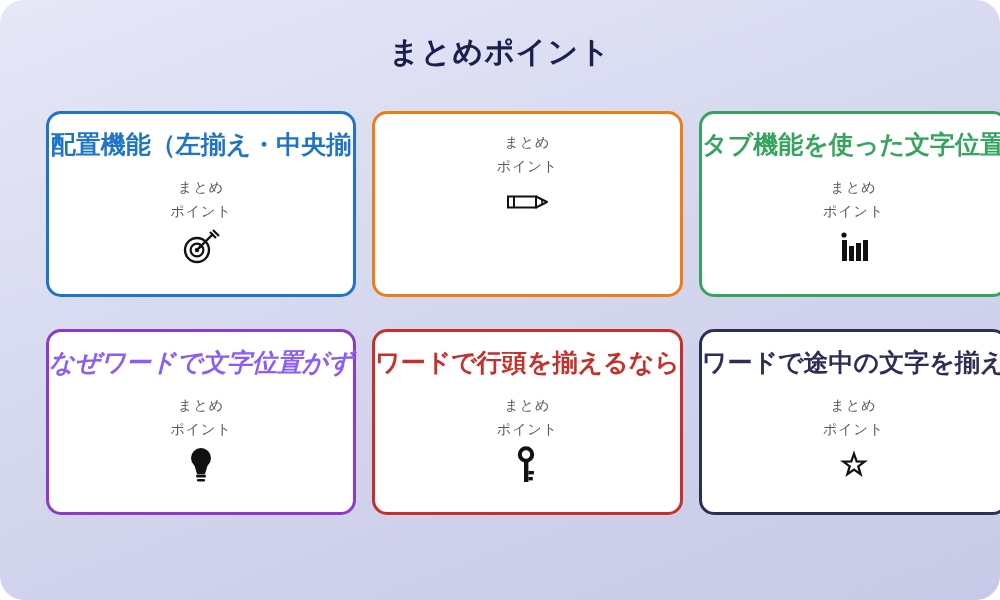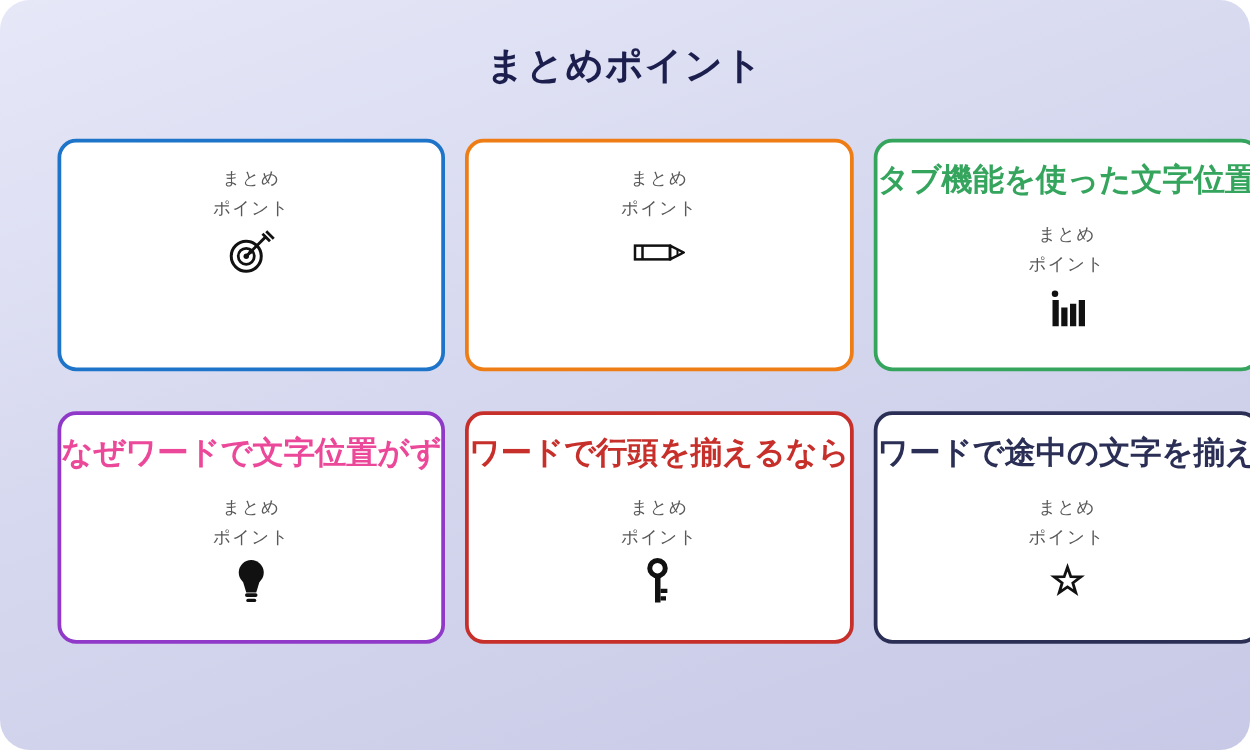--- a/index.html
+++ b/index.html
@@ -75,20 +75,21 @@
 </head>
 <body>
 
 <div class="canvas">
 
   <h1 class="page-title">まとめポイント</h1>
 
   <div class="grid">
 
     <div class="card" style="border-color: rgb(29, 116, 200);">
+      <div class="card-title" style="color: rgb(29, 116, 200);">配置機能（左揃え・中央揃</div>
       <div class="card-line first">まとめ</div>
       <div class="card-line second">ポイント</div>
       <div class="card-icon">
         <svg width="42" height="36" viewBox="0 0 42 36">
           <circle cx="17" cy="21" r="12" fill="none" stroke="#111" stroke-width="2.4"></circle>
           <circle cx="17" cy="21" r="6.4" fill="none" stroke="#111" stroke-width="2.2"></circle>
           <circle cx="17" cy="21" r="2.2" fill="#111"></circle>
           <line x1="17" y1="21" x2="33" y2="5" stroke="#111" stroke-width="2.4"></line>
           <line x1="30" y1="3" x2="36" y2="9" stroke="#111" stroke-width="2.2"></line>
           <line x1="33" y1="1" x2="39" y2="7" stroke="#111" stroke-width="2.2"></line>
@@ -119,21 +120,21 @@
           <circle cx="7" cy="4" r="2.6" fill="#111"></circle>
           <rect x="5" y="9" width="5" height="21" fill="#111"></rect>
           <rect x="12" y="15" width="5" height="15" fill="#111"></rect>
           <rect x="19" y="12" width="5" height="18" fill="#111"></rect>
           <rect x="26" y="9" width="5" height="21" fill="#111"></rect>
         </svg>
       </div>
     </div>
 
     <div class="card" style="border-color: rgb(144, 57, 200);">
-      <div class="card-title" style="color: #ec4899;">なぜワードで文字位置がず</div>
+      <div class="card-title" style="color: #8b5cf6; font-style: italic;">なぜワードで文字位置がず</div>
       <div class="card-line first">まとめ</div>
       <div class="card-line second">ポイント</div>
       <div class="card-icon">
         <svg width="24" height="38" viewBox="0 0 24 38">
           <circle cx="12" cy="12" r="10" fill="#111"></circle>
           <polygon points="5,18 19,18 16,28 8,28" fill="#111"></polygon>
           <rect x="7" y="28.5" width="10" height="3" rx="1.5" fill="#111"></rect>
           <rect x="8" y="33" width="8" height="2.6" rx="1.3" fill="#111"></rect>
         </svg>
       </div>

